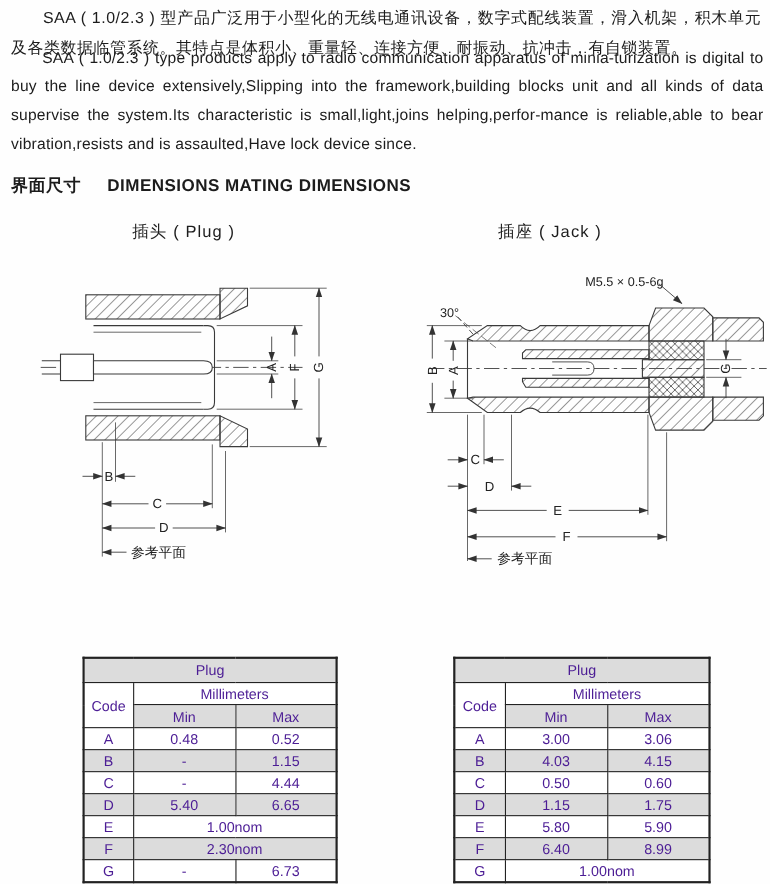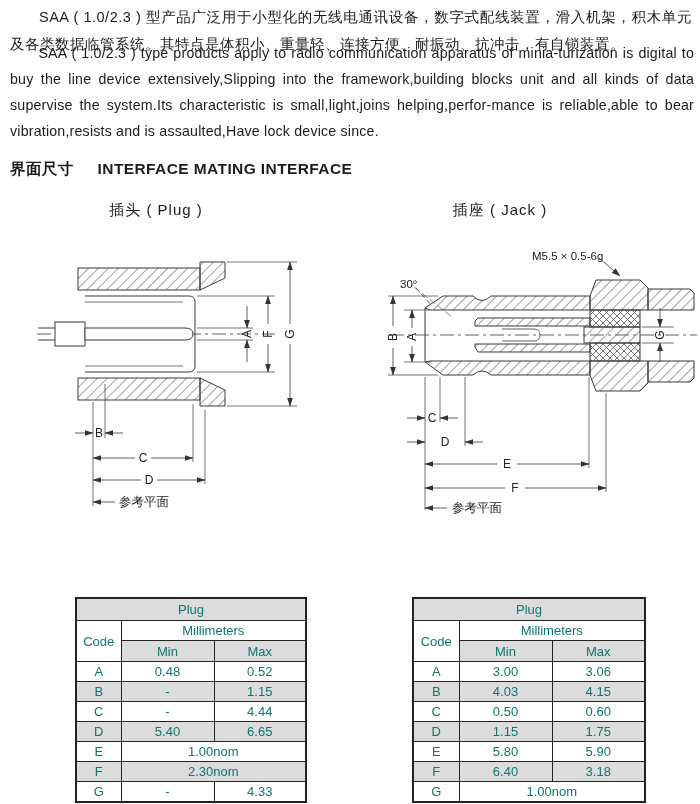--- a/index.html
+++ b/index.html
@@ -6,46 +6,46 @@
   .page{
     position:relative;width:700px;height:804px;background:#fefefe;
     font-family:"Liberation Sans","DejaVu Sans",sans-serif;color:#1c1c1c;overflow:hidden;text-decoration:underline;
   }
   .para{position:absolute;text-align:justify;text-indent:2em;}
   .para-cn{top:4px;left:10px;width:682px;font-size:14.5px;line-height:27px;letter-spacing:0.5px;}
   .para-en{top:40px;left:10px;width:684px;font-size:14.2px;line-height:26px;letter-spacing:0.2px;}
   .section-heading{position:absolute;top:159px;left:10px;font-size:15.5px;font-weight:bold;letter-spacing:0.4px;}
   .section-heading .cn{margin-right:24px;}
   .drawing-title{position:absolute;top:201px;font-size:15px;text-align:center;width:150px;letter-spacing:1px;}
-  .plug-title{left:81px;}
+  .plug-title{left:92px;}
   .jack-title{left:425px;}
   svg.drawing{position:absolute;}
   svg.drawing text{font-family:"Liberation Sans","DejaVu Sans",sans-serif;fill:#222;}
   .dim-table{
     position:absolute;border-collapse:collapse;table-layout:fixed;
-    font-size:13px;color:#0f766e;text-align:center;background:#fff;
+    font-size:13px;color:#4c1d95;text-align:center;background:#fff;
     border:2px solid #222;
   }
   .dim-table td{border:1px solid #222;height:19px;padding:0 2px;overflow:hidden;}
   .dim-table tr.shaded td{background:#dcdcdc;}
   .dim-table tr.title-row td{height:21px;}
   .dim-table tr.minmax-row td{height:20px;}
   .plug-table{left:75px;top:597px;width:230px;}
   .jack-table{left:412px;top:597px;width:232px;}
 </style>
 </head>
 <body>
 
 <div class="page">
 
   <div class="para para-cn">SAA ( 1.0/2.3 ) 型产品广泛用于小型化的无线电通讯设备，数字式配线装置，滑入机架，积木单元及各类数据临管系统。其特点是体积小、重量轻、连接方便、耐振动、抗冲击，有自锁装置。</div>
   <div class="para para-en">SAA ( 1.0/2.3 ) type products apply to radio communication apparatus of minia-turization is digital to buy the line device extensively,Slipping into the framework,building blocks unit and all kinds of data supervise the system.Its characteristic is small,light,joins helping,perfor-mance is reliable,able to bear vibration,resists and is assaulted,Have lock device since.</div>
 
   <div class="section-heading">
-    <span class="cn">界面尺寸</span><span class="en">INTERFACE MATING INTERFACE</span>
+    <span class="cn">界面尺寸</span><span class="en">DIMENSIONS MATING DIMENSIONS</span>
   </div>
 
   <div class="drawing-title plug-title">插头 ( Plug )</div>
   <div class="drawing-title jack-title">插座 ( Jack )</div>
 
   <svg class="drawing" style="left:35px;top:232px;" width="315" height="300" viewBox="0 0 315 300">
     <defs>
       <pattern id="hatchP" width="7" height="7" patternUnits="userSpaceOnUse" patternTransform="rotate(45)">
         <line x1="0" y1="0" x2="0" y2="7" stroke="#555" stroke-width="1.1"></line>
       </pattern>
@@ -248,21 +248,21 @@
           <td>E</td>
           <td colspan="2">1.00nom</td>
         </tr>
     <tr class="shaded">
           <td>F</td>
           <td colspan="2">2.30nom</td>
         </tr>
     <tr>
           <td>G</td>
           <td>-</td>
-          <td>4.33</td>
+          <td>6.73</td>
         </tr>
   </tbody>
     </table>
 
   <table class="dim-table jack-table">
     <colgroup>
         <col style="width:46px">
         <col style="width:93px">
         <col style="width:93px">
       </colgroup>
@@ -299,21 +299,21 @@
           <td>1.75</td>
         </tr>
     <tr>
           <td>E</td>
           <td>5.80</td>
           <td>5.90</td>
         </tr>
     <tr class="shaded">
           <td>F</td>
           <td>6.40</td>
-          <td>3.18</td>
+          <td>8.99</td>
         </tr>
     <tr>
           <td>G</td>
           <td colspan="2">1.00nom</td>
         </tr>
   </tbody>
     </table>
 
 </div>
 

